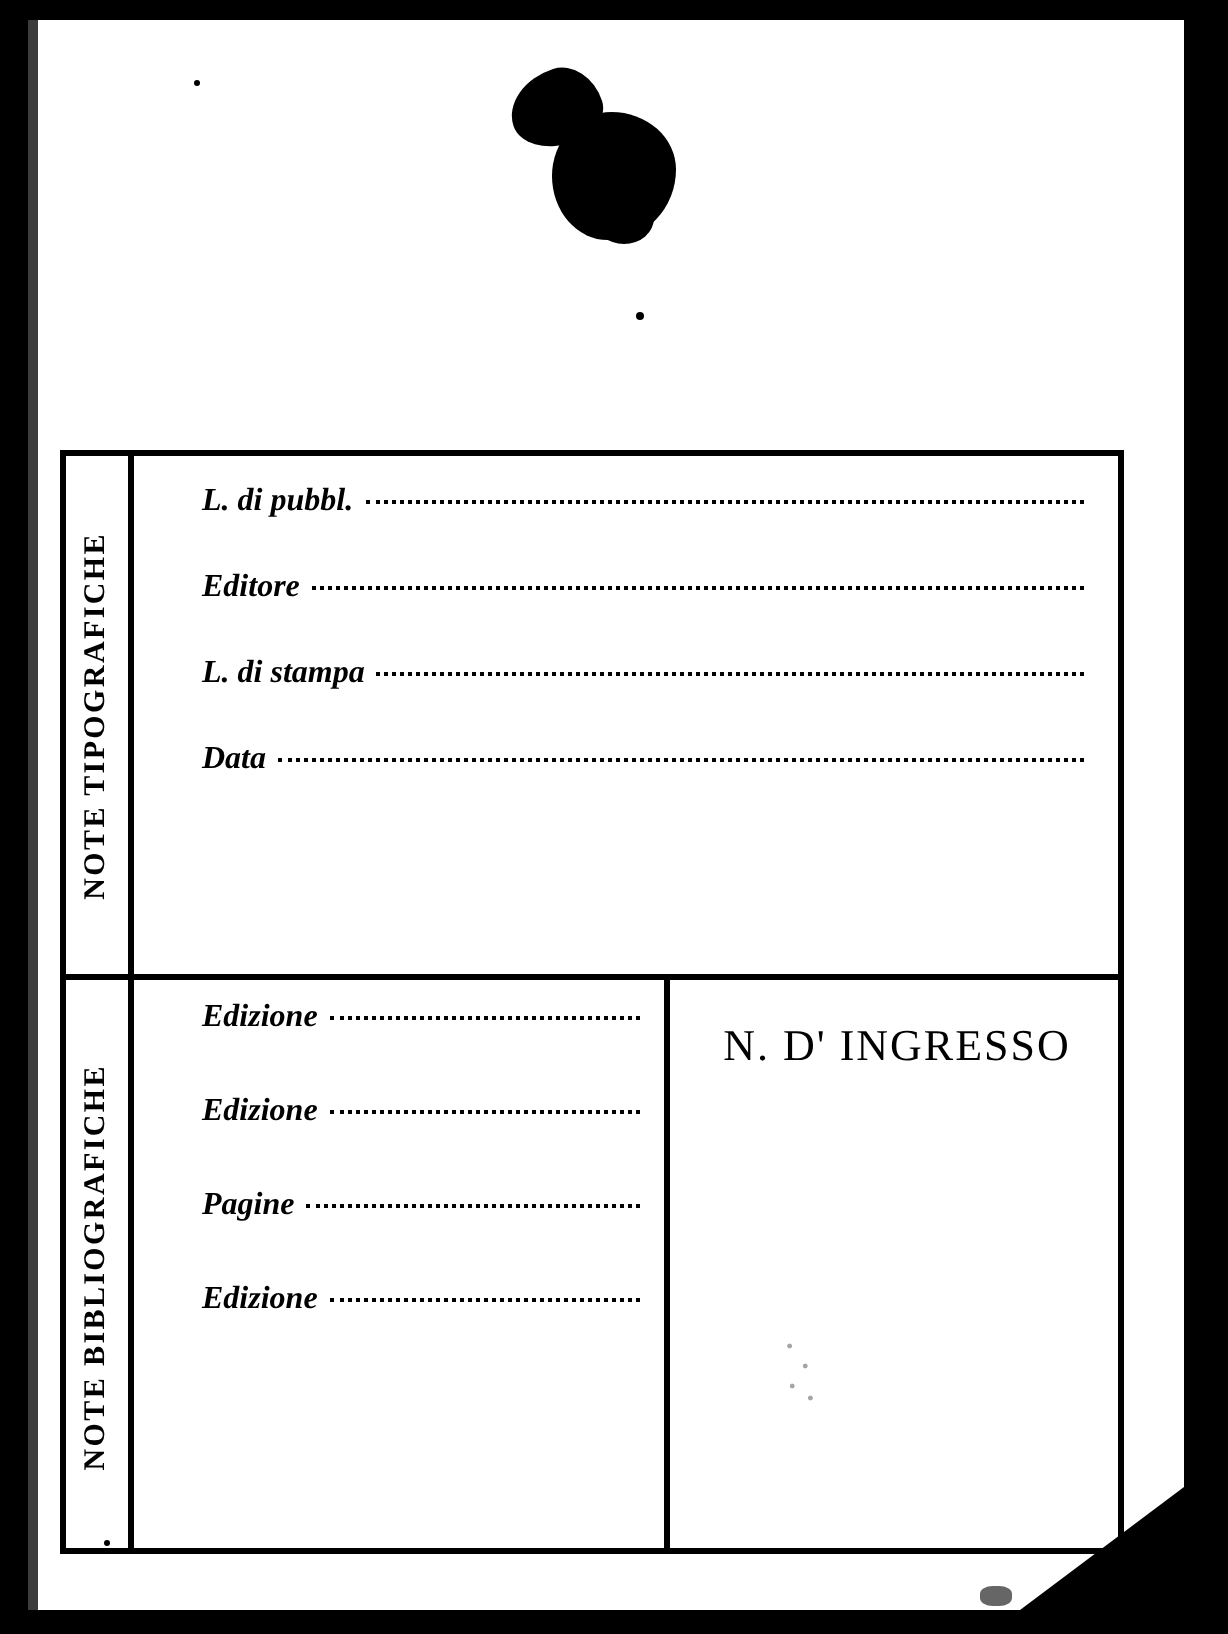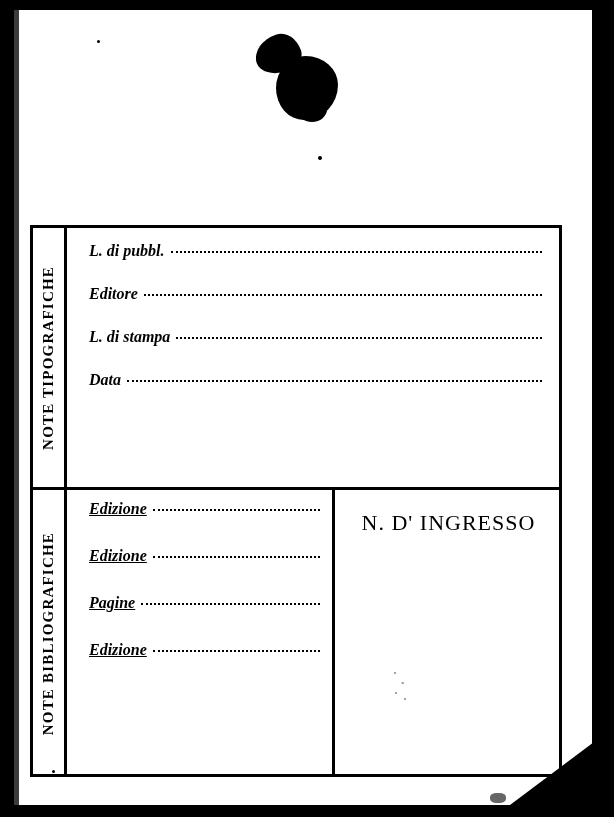--- a/index.html
+++ b/index.html
@@ -148,20 +148,21 @@
     top: 0;
     width: 495px;
     height: 259px;
     padding: 14px 18px 10px 22px;
     box-sizing: border-box;
   }
   .field-row {
     display: flex;
     align-items: baseline;
     height: 43px;
+    margin-left: 12px;
   }
   .field-label {
     font-family: "Liberation Serif", serif;
     font-style: italic;
     font-weight: bold;
     font-size: 16px;
     white-space: nowrap;
     flex: 0 0 auto;
   }
   .dots {
@@ -184,21 +185,21 @@
   }
   .biblio-fields {
     position: absolute;
     left: 0; top: 0;
     width: 268px;
     height: 287px;
     border-right: 3px solid #000;
     box-sizing: border-box;
     padding: 10px 10px 0 22px;
   }
-  .biblio-fields .field-row { height: 47px; text-decoration: underline; }
+  .biblio-fields .field-row { height: 47px; }
   .biblio-fields .field-label { font-size: 16px; }
 
   .ingresso {
     position: absolute;
     left: 268px;
     top: 0;
     width: 227px;
     height: 287px;
     display: flex;
     justify-content: center;

